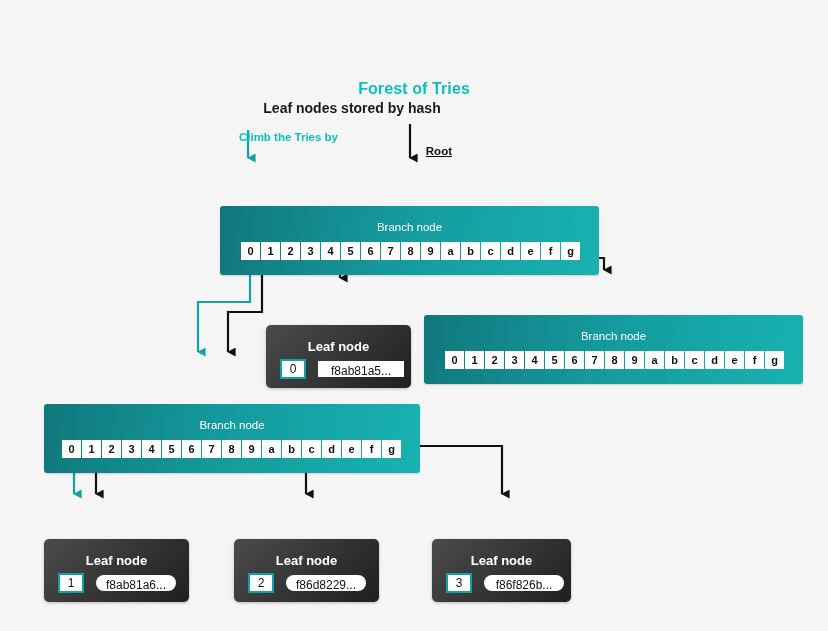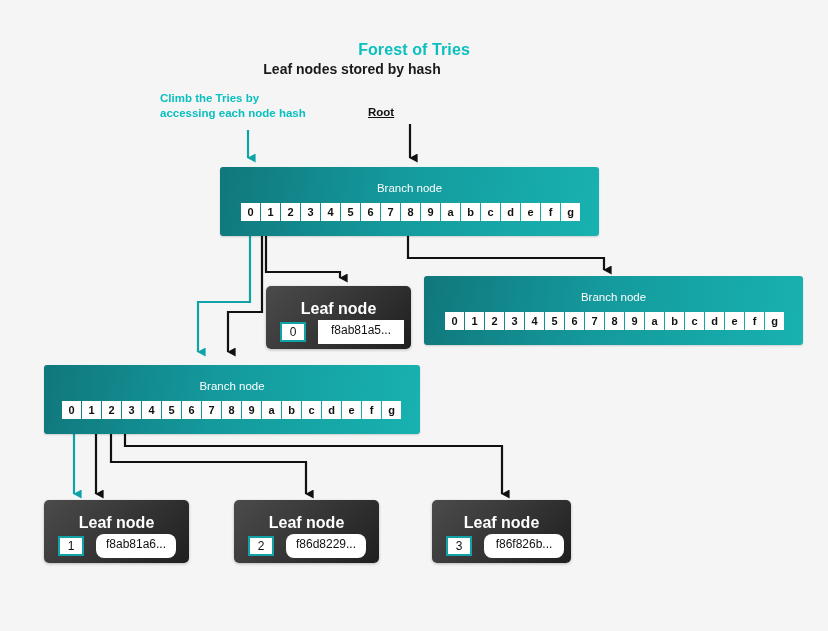--- a/index.html
+++ b/index.html
@@ -14,21 +14,21 @@
     overflow: hidden;
     font-family: "Liberation Sans", sans-serif;
     -webkit-font-smoothing: antialiased;
   }
   #canvas {
     position: absolute;
     left: 0; top: 0;
     width: 828px;
     height: 631px;
   }
-  .abs { position: absolute; }
+  .abs { position: absolute; margin-top: 39px; }
 
   
   #title {
     left: 0; top: 41px;
     width: 828px;
     text-align: center;
     color: #0bbfbf;
     font-size: 16px;
     font-weight: bold;
     letter-spacing: 0.1px;
@@ -39,21 +39,21 @@
     text-align: center;
     color: #1a1a1a;
     font-size: 14px;
     font-weight: bold;
   }
 
   
   .annot {
     font-size: 11.5px;
     font-weight: bold;
-    text-align: left;
+    text-align: right;
     line-height: 15px;
   }
   #climb-label {
     left: 160px; top: 91px;
     width: 178px;
     color: #0bbfbf;
   }
   #root-label {
     left: 368px; top: 105px;
     width: 84px;
@@ -97,21 +97,21 @@
     border-radius: 5px;
     background: linear-gradient(135deg, #4b4b4b 0%, #3a3a3a 40%, #1f1f1f 100%);
     box-shadow: 0 1px 3px rgba(0,0,0,0.25);
   }
   .leaf-title {
     position: absolute;
     left: 0; right: 0;
     top: 14px;
     text-align: center;
     color: #ffffff;
-    font-size: 16px;
+    font-size: 13px;
     font-weight: bold;
   }
   .leaf-row {
     position: absolute;
     left: 14px;
     top: 34px;
     display: flex;
     align-items: center;
     gap: 12px;
   }
@@ -120,21 +120,21 @@
     height: 20px;
     background: #ffffff;
     border: 2px solid #0fa3a8;
     box-sizing: border-box;
     color: #111111;
     font-size: 12px;
     line-height: 16px;
     text-align: center;
   }
   .leaf-val {
-    height: 24px;
+    height: 16px;
     background: #ffffff;
     color: #111111;
     font-size: 12px;
     line-height: 20px;
     text-align: center;
     box-sizing: border-box;
   }
   .leaf-val.w1 { width: 86px; }
   .leaf-val.w2 { width: 80px; border-radius: 8px; }
 </style>
@@ -173,21 +173,20 @@
   <path d="M111,428 L111,462 L306,462 L306,494" stroke="#111111" stroke-width="2.2" fill="none" marker-end="url(#arrowBlack)"></path>
 
   <path d="M125,428 L125,446 L502,446 L502,494" stroke="#111111" stroke-width="2.2" fill="none" marker-end="url(#arrowBlack)"></path>
 </svg>
 
 <div class="abs" id="title">Forest of Tries</div>
 <div class="abs" id="subtitle">Leaf nodes stored by hash</div>
 
 <div class="abs annot" id="climb-label">
   <div>Climb the Tries by</div>
-  <div>accessing each node hash</div>
 </div>
 <div class="abs annot" id="root-label">Root</div>
 
 <div class="abs branch" style="left:220px; top:167px; width:379px; height:69px;">
   <div class="branch-title" style="top:15px;">Branch node</div>
   <div class="cells" style="left:21px; top:36px;">
       <span class="cell">0</span>
       <span class="cell">1</span>
       <span class="cell">2</span>
       <span class="cell">3</span>

